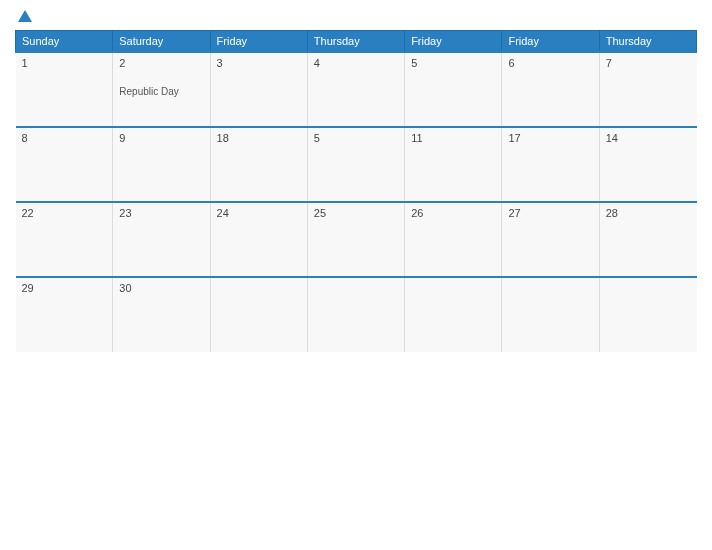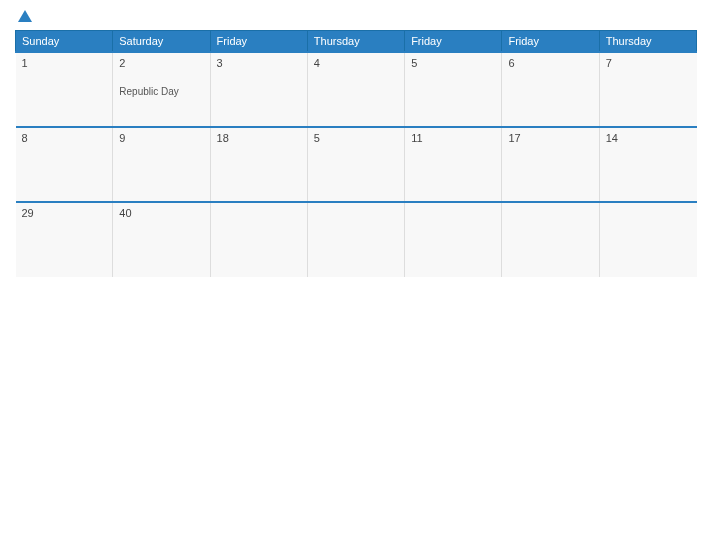--- a/index.html
+++ b/index.html
@@ -194,26 +194,49 @@
           <td>
             <div class="day-num">11</div>
           </td>
           <td>
             <div class="day-num">17</div>
           </td>
           <td>
             <div class="day-num">14</div>
           </td>
         </tr>
+        <tr>
+          <td>
+            <div class="day-num">22</div>
+          </td>
+          <td>
+            <div class="day-num">23</div>
+          </td>
+          <td>
+            <div class="day-num">24</div>
+          </td>
+          <td>
+            <div class="day-num">25</div>
+          </td>
+          <td>
+            <div class="day-num">26</div>
+          </td>
+          <td>
+            <div class="day-num">27</div>
+          </td>
+          <td>
+            <div class="day-num">28</div>
+          </td>
+        </tr>
         <tr class="last-row">
           <td>
             <div class="day-num">29</div>
           </td>
           <td>
-            <div class="day-num">40</div>
+            <div class="day-num">30</div>
           </td>
           <td></td>
           <td></td>
           <td></td>
           <td></td>
           <td></td>
         </tr>
       </tbody>
   </table>
 </div>

